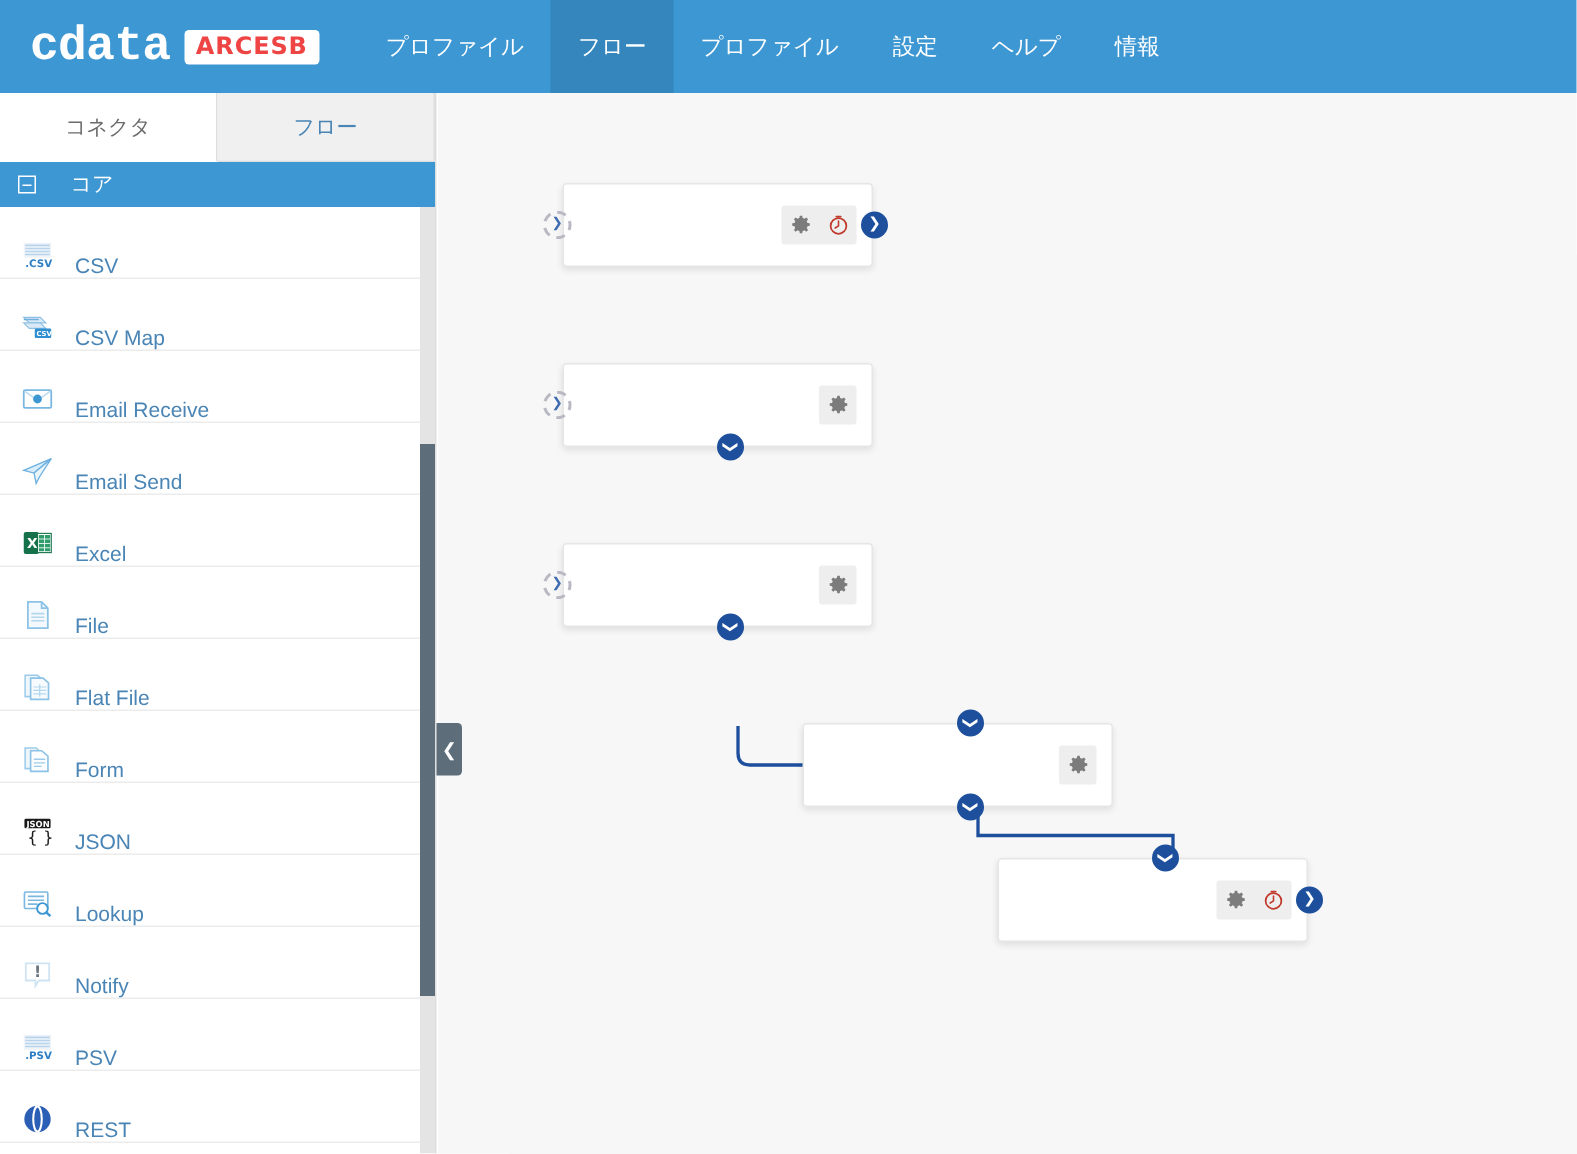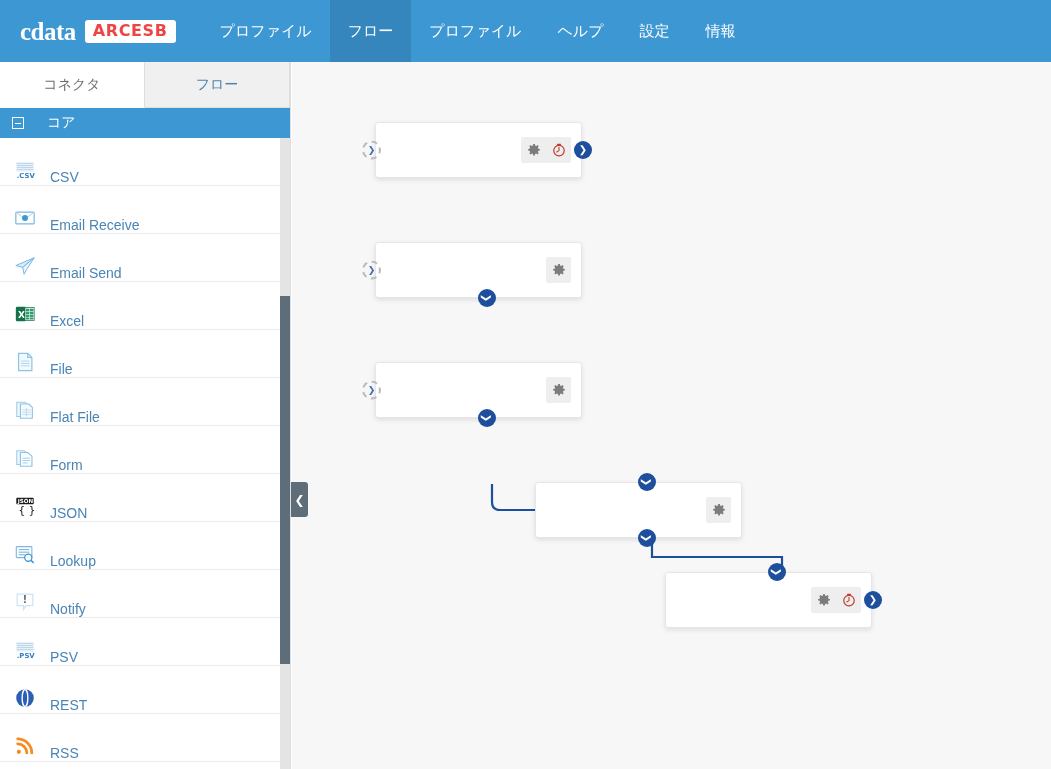--- a/index.html
+++ b/index.html
@@ -18,25 +18,25 @@
     background: #3d97d3;
     display: flex; align-items: stretch;
   }
   .logo-wrap {
     display: flex; align-items: center;
     padding: 0 18px 0 20px;
     gap: 9px;
   }
   .logo-cdata {
     color: #ffffff;
-    font-size: 25px;
+    font-size: 32px;
     font-weight: bold;
     letter-spacing: -0.5px;
     line-height: 1;
-    font-family: Liberation Serif, serif;
+    font-family: Liberation Mono, monospace;
   }
   .logo-badge {
     background: #ffffff;
     color: #ef4444;
     font-size: 16px;
     font-weight: bold;
     letter-spacing: 0.6px;
     padding: 3px 8px 4px 8px;
     border-radius: 3px;
     line-height: 1;
@@ -243,22 +243,22 @@
 
 <div class="header">
   <div class="logo-wrap">
     <span class="logo-cdata">cdata</span>
     <span class="logo-badge">ARCESB</span>
   </div>
   <div class="nav">
     <div class="nav-item">プロファイル</div>
     <div class="nav-item active">フロー</div>
     <div class="nav-item">プロファイル</div>
+    <div class="nav-item">設定</div>
     <div class="nav-item">ヘルプ</div>
-    <div class="nav-item">設定</div>
     <div class="nav-item">情報</div>
   </div>
 </div>
 
 <div class="sidebar">
   <div class="tabs">
     <div class="tab active">コネクタ</div>
     <div class="tab">フロー</div>
   </div>
   <div class="group-header">
@@ -273,20 +273,34 @@
             <g stroke="#b9d4ea" stroke-width="1.1">
               <line x1="3" y1="5" x2="21" y2="5"></line>
               <line x1="3" y1="7.2" x2="21" y2="7.2"></line>
               <line x1="3" y1="9.4" x2="21" y2="9.4"></line>
               <line x1="3" y1="11.6" x2="21" y2="11.6"></line>
             </g>
             <text x="3" y="21" font-size="7.5" font-family="DejaVu Sans" font-weight="bold" fill="#2f7fc4">.CSV</text>
           </svg>
         </span>
         <span class="conn-label">CSV</span>
+      </div>
+      <div class="conn-item">
+        <span class="conn-icon">
+          <svg width="22" height="22" viewBox="0 0 24 24">
+            <g fill="#dbeaf7" stroke="#8fc0e4" stroke-width="0.9">
+              <path d="M2,5 L14,5 L18,9 L6,9 Z"></path>
+              <path d="M2,9 L14,9 L18,13 L6,13 Z"></path>
+            </g>
+            <path d="M2,6.5 L13,6.5" stroke="#6fb0de" stroke-width="1"></path>
+            <rect x="10" y="13" width="12" height="7" rx="1" fill="#2f8fd0"></rect>
+            <text x="11.2" y="18.4" font-size="5" font-family="DejaVu Sans" font-weight="bold" fill="#ffffff">CSV</text>
+          </svg>
+        </span>
+        <span class="conn-label">CSV Map</span>
       </div>
       <div class="conn-item">
         <span class="conn-icon">
           <svg width="22" height="22" viewBox="0 0 24 24">
             <rect x="2" y="5.5" width="20" height="13" rx="1" fill="#ffffff" stroke="#7ab8e2" stroke-width="1.3"></rect>
             <path d="M2.6,6.2 L12,13 L21.4,6.2" fill="none" stroke="#bcd9ef" stroke-width="1.1"></path>
             <circle cx="12" cy="12" r="3.2" fill="#3d97d3"></circle>
           </svg>
         </span>
         <span class="conn-label">Email Receive</span>

